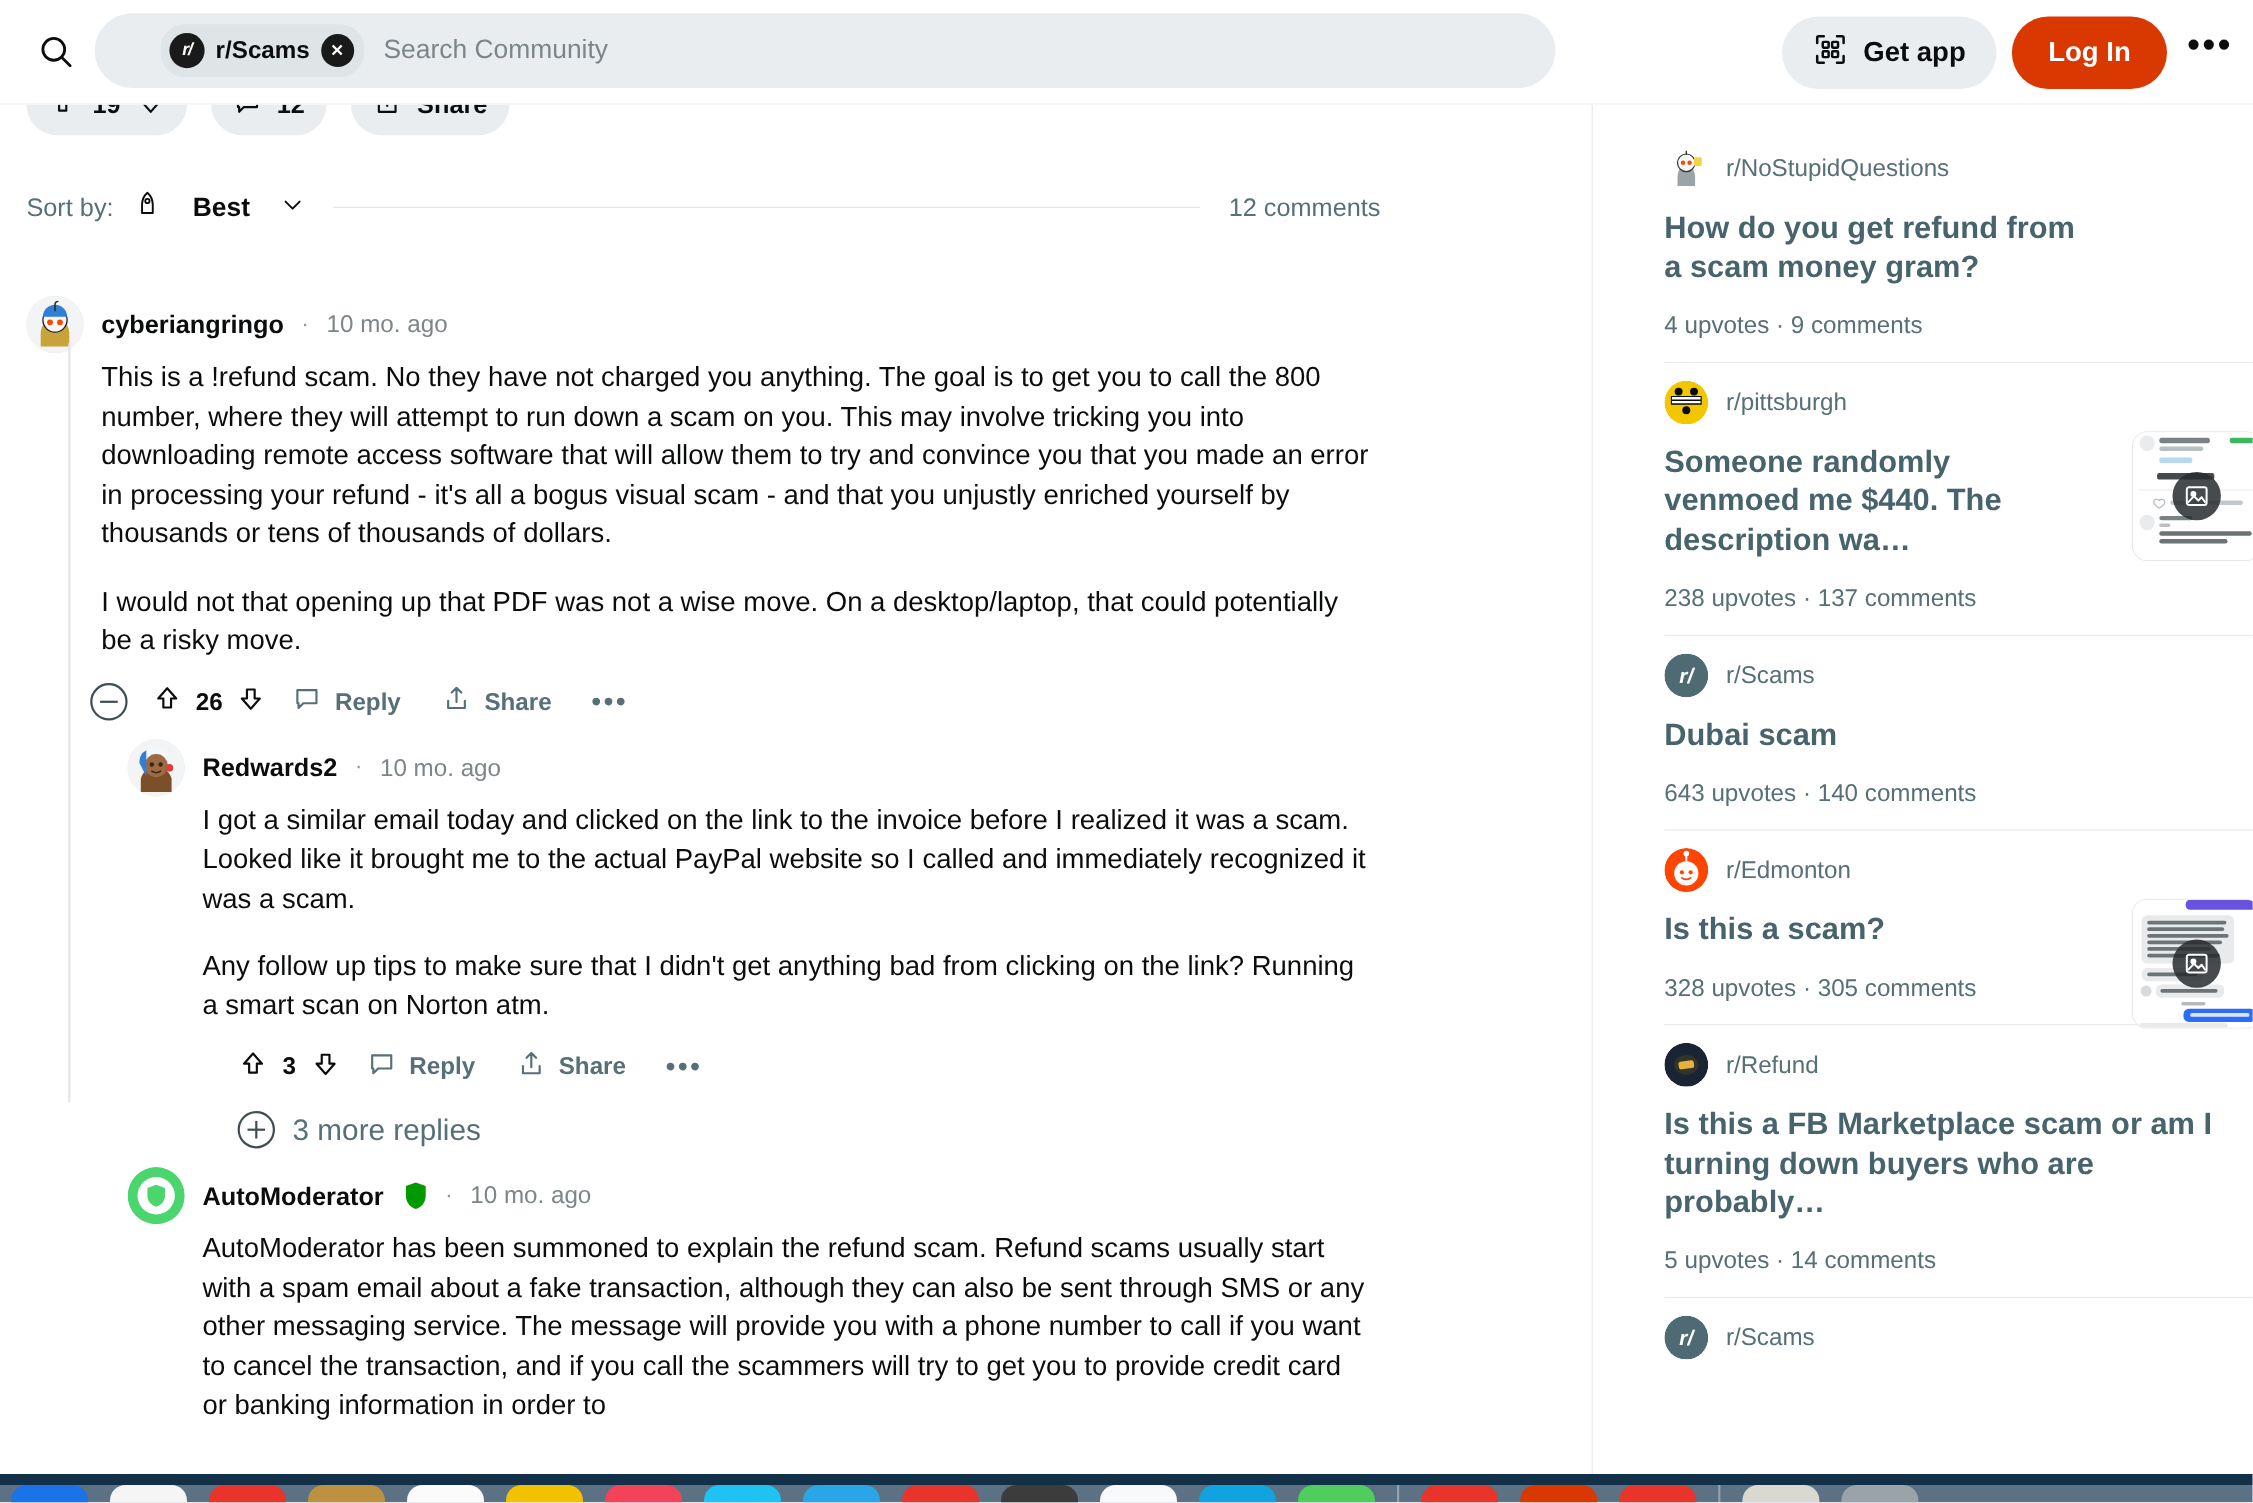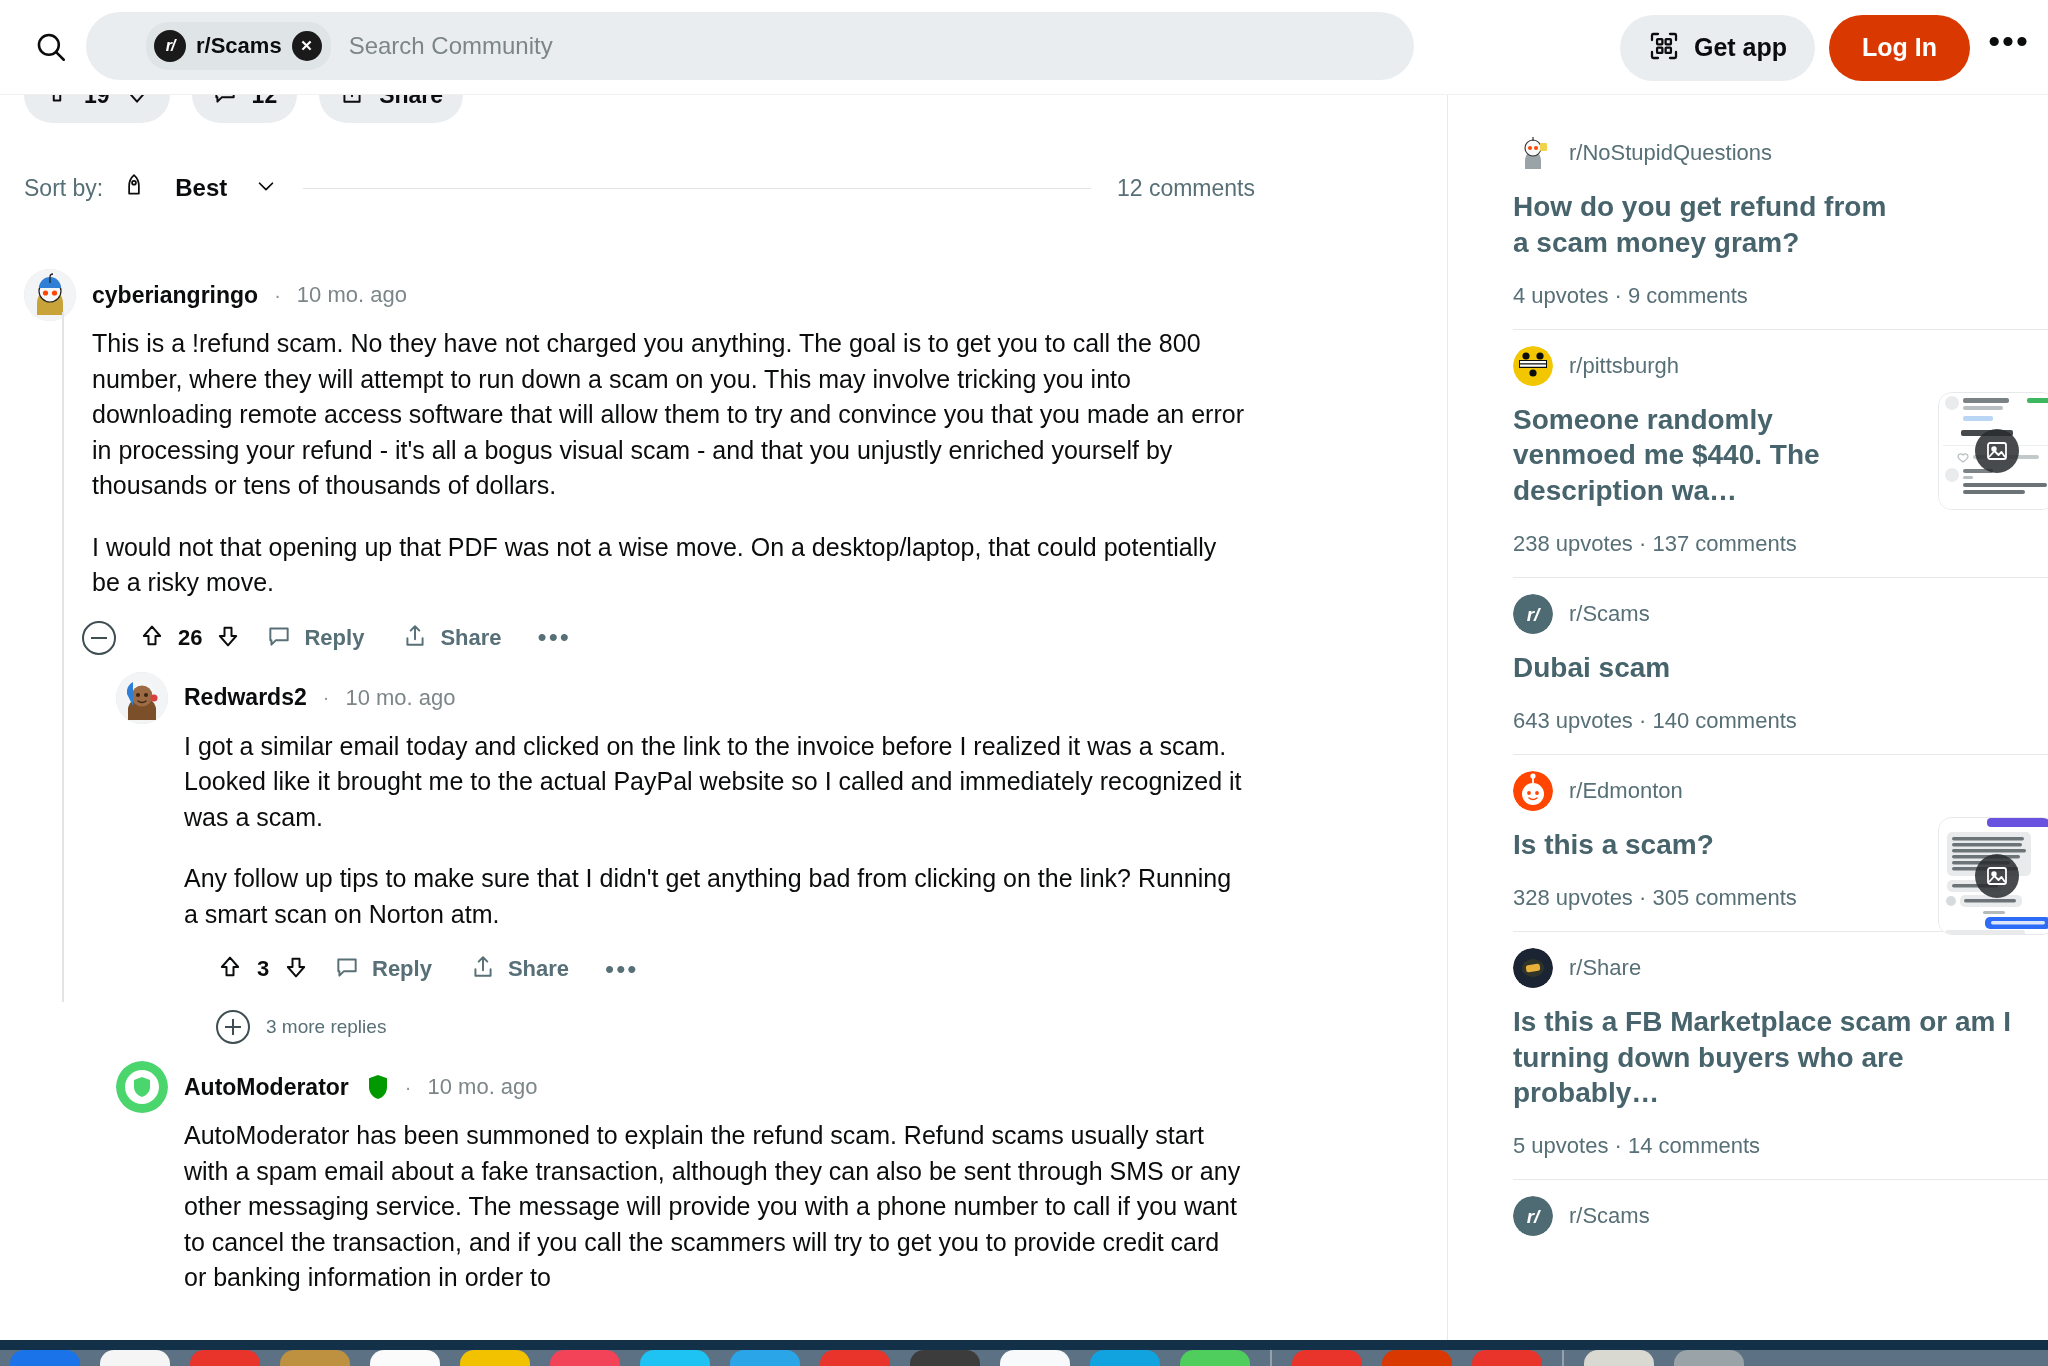--- a/index.html
+++ b/index.html
@@ -180,21 +180,21 @@
   .plus-circle {
     width: 34px; height: 34px; border-radius: 50%;
     border: 2px solid #3f4e53; position: relative; flex: 0 0 auto;
   }
   .plus-circle::before, .plus-circle::after {
     content: ""; position: absolute; background: #3f4e53;
     left: 50%; top: 50%; transform: translate(-50%, -50%);
   }
   .plus-circle::before { width: 16px; height: 2px; }
   .plus-circle::after { width: 2px; height: 16px; }
-  .more-replies-label { font-size: 19px; color: #576f76; font-weight: 400; }
+  .more-replies-label { font-size: 27px; color: #576f76; font-weight: 400; }
 
   
   .side-col {
     position: absolute; left: 1449px; top: 0;
     width: 599px; height: 1245px; padding: 22px 28px 0 28px;
     overflow: hidden;
     margin-left: 36px;
   }
   .side-item { padding: 16px 0 20px 0; border-bottom: 1px solid #e6e8e9; position: relative; }
   .side-item:last-child { border-bottom: none; }
@@ -633,21 +633,21 @@
 
       <div class="side-item">
         <div class="si-head">
           <div class="si-avatar">
             <svg width="40" height="40" viewBox="0 0 40 40">
               <circle cx="20" cy="20" r="20" fill="#1b2433"></circle>
               <ellipse cx="20" cy="20" rx="11" ry="9" fill="#3a3a28" opacity="0.75"></ellipse>
               <rect x="13" y="16.5" width="14" height="7" rx="2.2" fill="#e8b23a" transform="rotate(-8 20 20)"></rect>
             </svg>
           </div>
-          <span class="si-sub">r/Share</span>
+          <span class="si-sub">r/Refund</span>
         </div>
         <div class="si-title wide">Is this a FB Marketplace scam or am I turning down buyers who are probably…</div>
         <div class="si-meta">
           <span>5 upvotes</span>
           <span> · </span>
           <span>14 comments</span>
         </div>
       </div>
 
       <div class="side-item">

